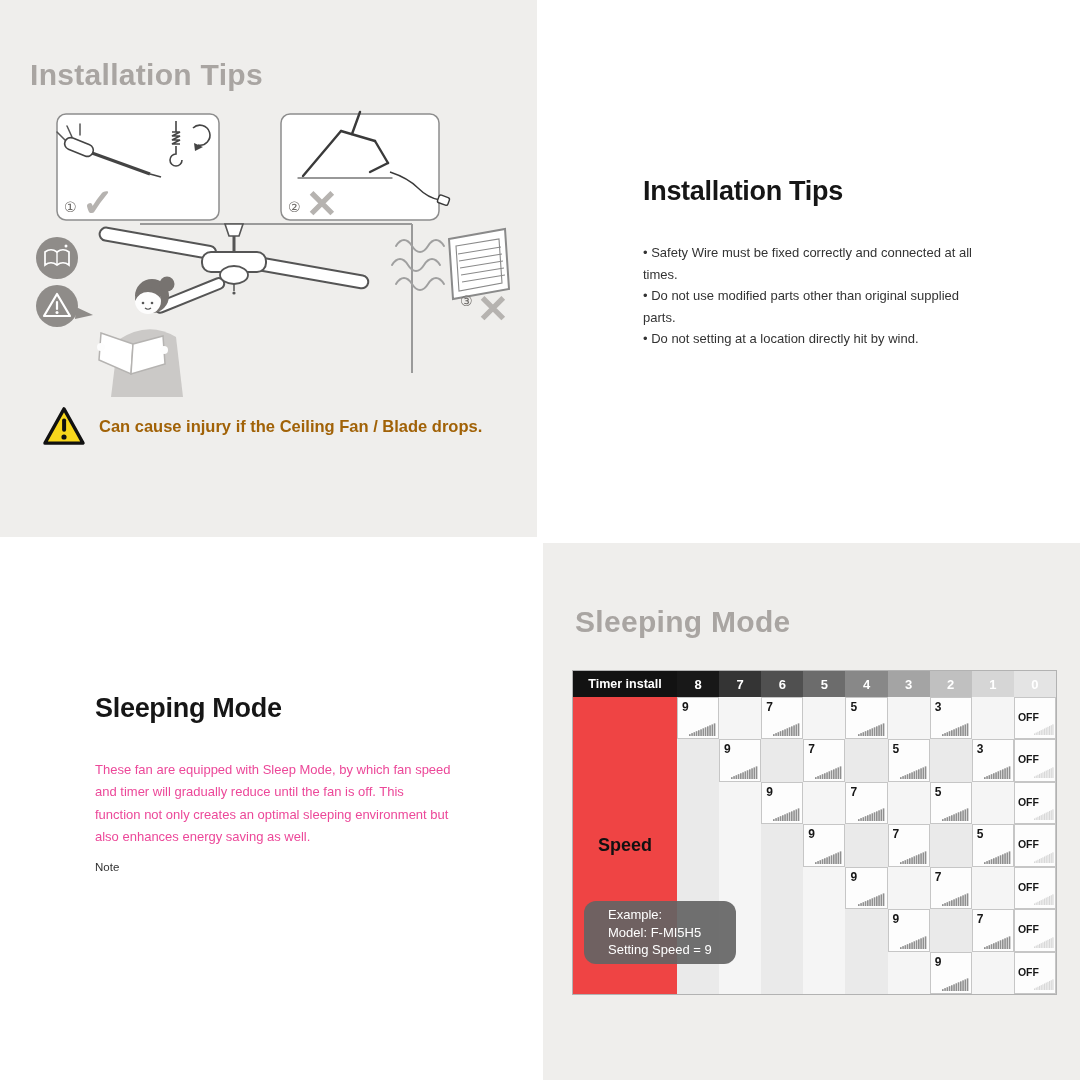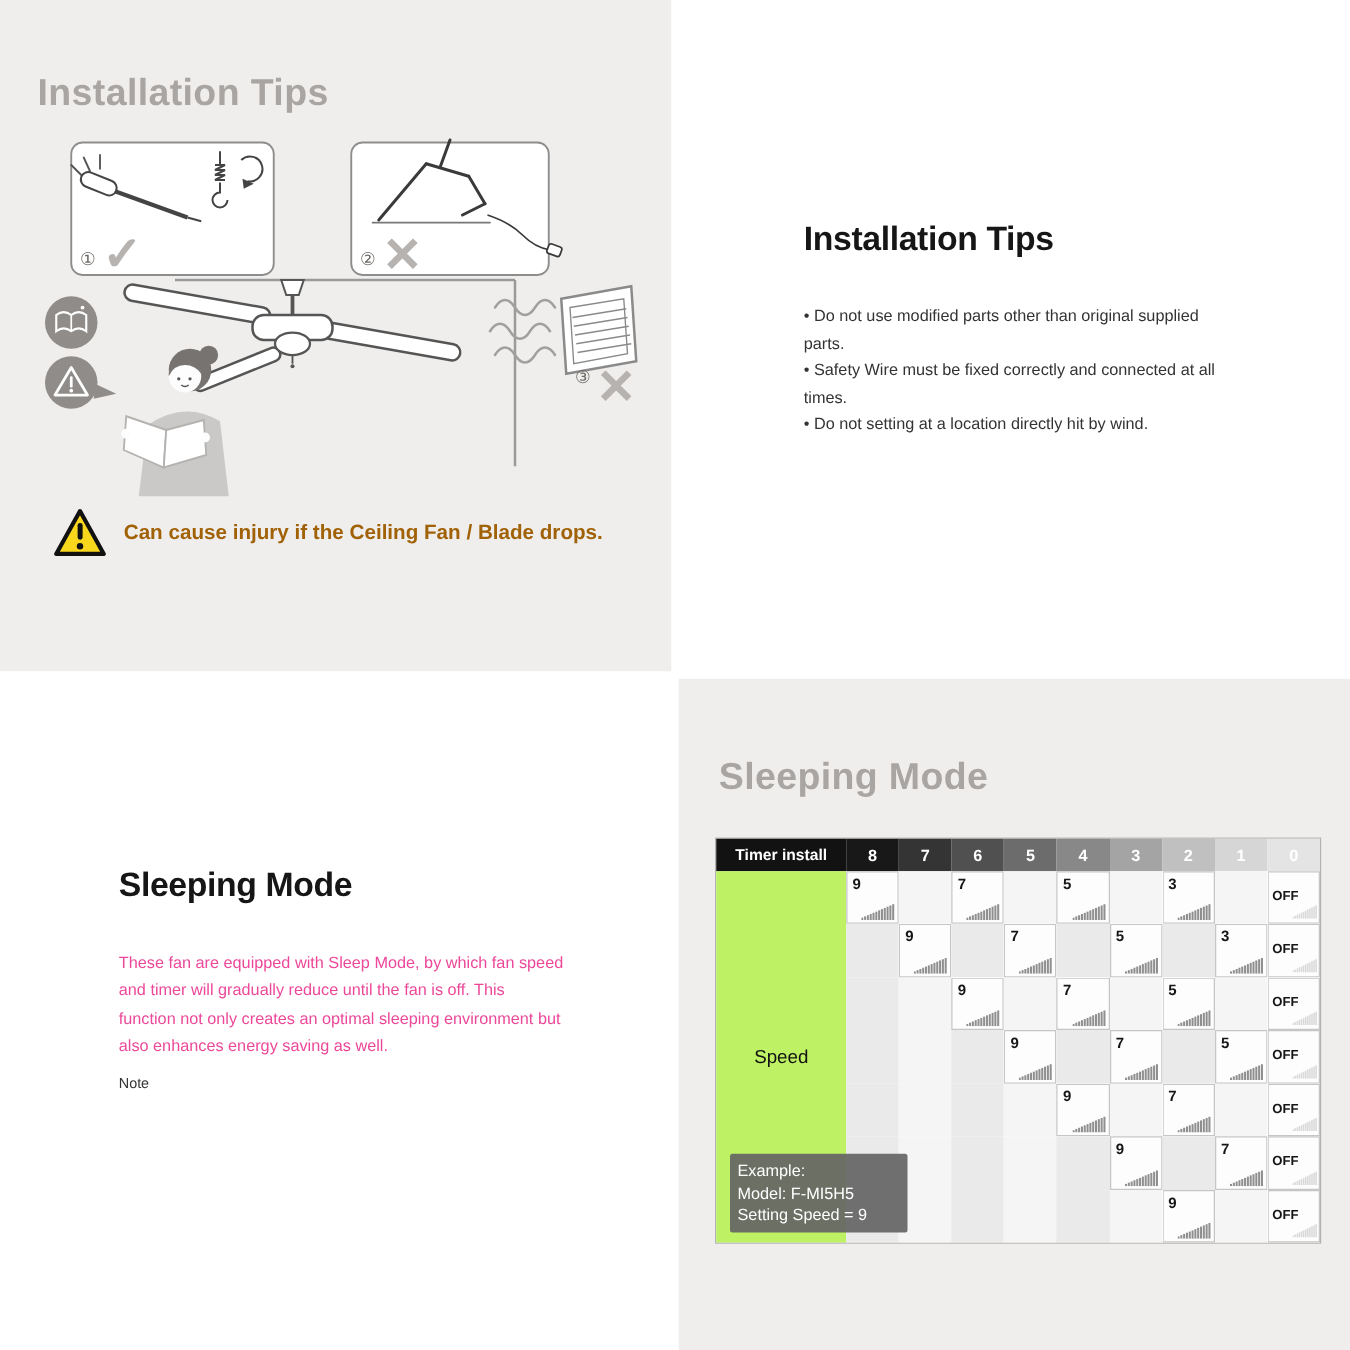--- a/index.html
+++ b/index.html
@@ -34,32 +34,32 @@
   #q3 .note-label{position:absolute;left:95px;top:318px;font-size:11.5px;color:#333}
   #q3 .notes{position:absolute;left:95px;top:337px;width:362px}
   .note-item{font-size:11.5px;line-height:1.78;color:#333}
 
   
   #q4 .gray-h{position:absolute;left:32px;top:62px}
   .table-wrap{position:absolute;left:29px;top:127px;width:485px;height:325px;background:#fff;border:1px solid #b2b2b2}
   .sleep-grid{display:grid;width:100%;height:100%;grid-template-columns:104px repeat(9,1fr);grid-template-rows:26px repeat(7,1fr)}
   .th{display:flex;align-items:center;justify-content:center;color:#fff;font-weight:700;font-size:13px}
   .th.corner{background:#121212;font-size:12.5px}
-  .speed-cell{background:#bef264;display:flex;align-items:center;justify-content:center;font-weight:400;font-size:15px;color:#111}
+  .speed-cell{background:#ef4444;display:flex;align-items:center;justify-content:center;font-weight:700;font-size:18px;color:#111}
   .td{position:relative}
   .td.even{background:#eaeaea}
   .td.odd{background:#f5f5f5}
   .td.filled{background:#fdfdfd;box-shadow:inset 0 0 0 1px #c6c6c6}
   .val{position:absolute;left:5px;top:3px;font-size:12px;font-weight:700;color:#161616}
   .val.off{font-size:10.5px;top:14px;left:4px}
   .bars{position:absolute;right:3px;bottom:3px;width:27px;height:13px}
   .bars rect{fill:#8f8f8f}
   .bars.light{width:20px;height:11px;right:2px;bottom:4px}
   .bars.light rect{fill:#d8d8d8}
-  .example-box{position:absolute;left:11px;top:252px;background:rgba(100,100,100,.92);color:#fff;padding:5px 6px;font-size:13px;line-height:1.35;border-radius:2px;min-width:142px}
+  .example-box{position:absolute;left:11px;top:230px;background:rgba(100,100,100,.92);color:#fff;padding:5px 24px;font-size:13px;line-height:1.35;border-radius:12px;min-width:142px}
 </style>
 </head>
 <body>
 
 <div class="quad" id="q1">
   <div class="gray-h">Installation Tips</div>
 
   <svg class="illus" width="537" height="537" viewBox="0 0 537 537">
 
     <g stroke="#9a9a9a" stroke-width="2">
@@ -180,22 +180,22 @@
       <rect x="21" y="13" width="4.2" height="14" rx="2" fill="#111"></rect>
       <circle cx="23" cy="32.5" r="2.7" fill="#111"></circle>
     </svg>
     <span class="warn-text">Can cause injury if the Ceiling Fan / Blade drops.</span>
   </div>
 </div>
 
 <div class="quad" id="q2">
   <div class="black-h">Installation Tips</div>
   <div class="bullets">
+    <div class="bullet">• Safety Wire must be fixed correctly and connected at all times.</div>
     <div class="bullet">• Do not use modified parts other than original supplied parts.</div>
-    <div class="bullet">• Safety Wire must be fixed correctly and connected at all times.</div>
     <div class="bullet">• Do not setting at a location directly hit by wind.</div>
   </div>
 </div>
 
 <div class="quad" id="q3">
   <div class="black-h">Sleeping Mode</div>
   <div class="para">These fan are equipped with Sleep Mode, by which fan speed and timer will gradually reduce until the fan is off. This function not only creates an optimal sleeping environment but also enhances energy saving as well.</div>
   <div class="note-label">Note</div>
   <div class="notes">
   </div>

